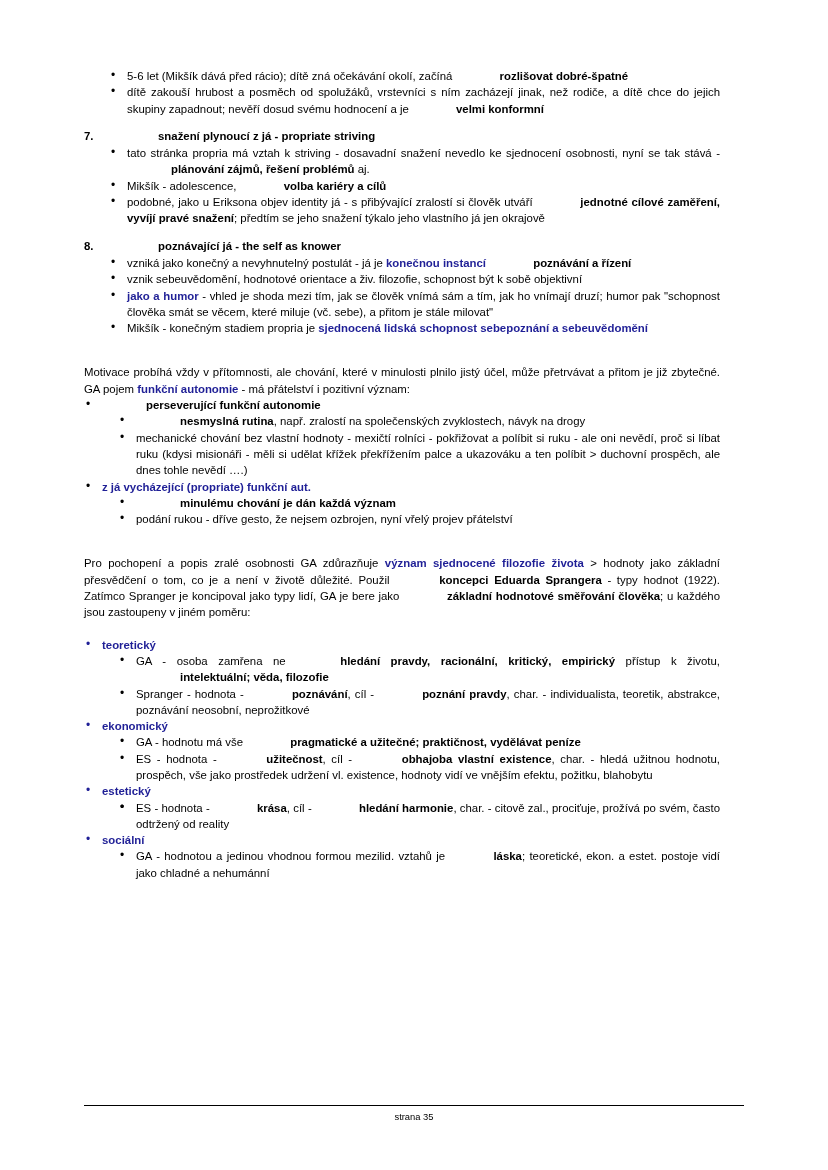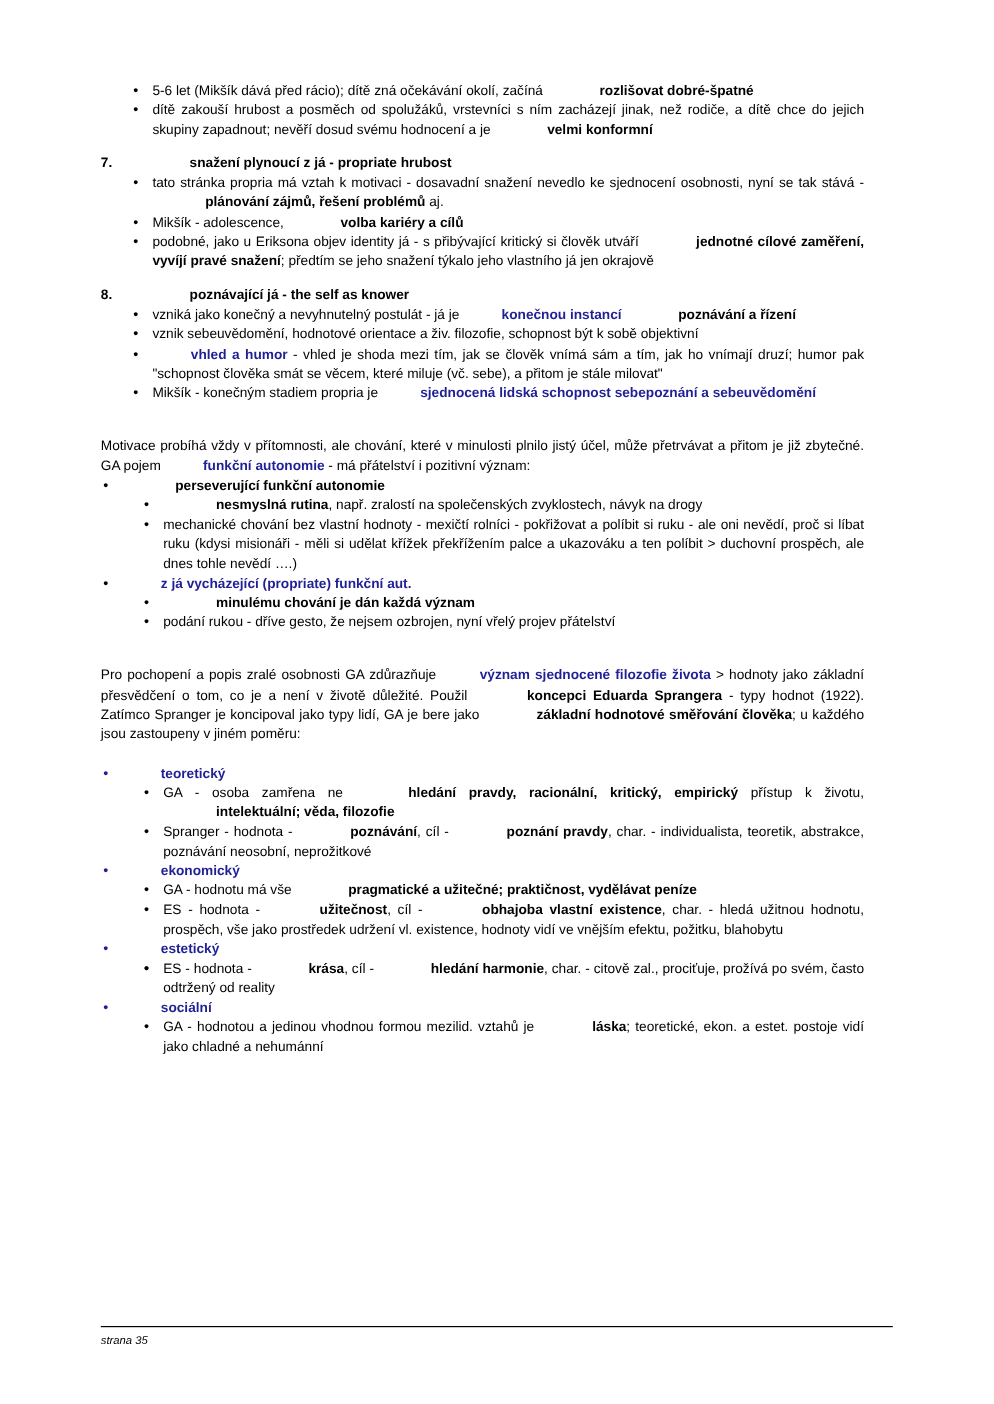--- a/index.html
+++ b/index.html
@@ -86,37 +86,37 @@
   }
   .para {
     margin: 0;
     text-align: justify;
   }
   .gap-lg { height: 28px; }
   .gap-md { height: 16px; }
 
   b, .b { font-weight: bold; padding-left: 44px; }
   .blue { color: #1f1f96; }
-  .blue-b { color: #1f1f96; font-weight: bold; margin-left: 32px; }
+  .blue-b { color: #1f1f96; font-weight: bold; }
 
   
   .footer {
     position: absolute;
     left: 84px;
     right: 84px;
     bottom: 48px;
   }
   .footer-rule {
     border-top: 1.6px solid #000;
     width: 100%;
     margin-bottom: 5px;
   }
   .footer-text {
+    text-align: center;
     font-size: 9.4px;
-    font-style: italic;
     color: #000;
   }
   li.item:last-child { }
 </style>
 </head>
 <body>
 
 <div class="page">
   <div class="doc">
 
@@ -127,56 +127,56 @@
       </li>
       <li class="item b1">
         <span class="marker">•</span>
         <span class="runs"><span>dítě zakouší hrubost a posměch od spolužáků, vrstevníci s ním zacházejí jinak, než rodiče, a dítě chce do jejich skupiny zapadnout; nevěří dosud svému hodnocení a je </span><span class="b">velmi konformní</span></span>
       </li>
     </ul>
 
     <ul class="lvl">
       <li class="item num">
         <span class="marker">7.</span>
-        <span class="b">snažení plynoucí z já - propriate hrubost</span>
-      </li>
-    </ul>
-    <ul class="lvl">
-      <li class="item b1">
-        <span class="marker">•</span>
-        <span class="runs"><span>tato stránka propria má vztah k motivaci - dosavadní snažení nevedlo ke sjednocení osobnosti, nyní se tak stává - </span><span class="b">plánování zájmů, řešení problémů</span><span> aj.</span></span>
+        <span class="b">snažení plynoucí z já - propriate striving</span>
+      </li>
+    </ul>
+    <ul class="lvl">
+      <li class="item b1">
+        <span class="marker">•</span>
+        <span class="runs"><span>tato stránka propria má vztah k striving - dosavadní snažení nevedlo ke sjednocení osobnosti, nyní se tak stává - </span><span class="b">plánování zájmů, řešení problémů</span><span> aj.</span></span>
       </li>
       <li class="item b1">
         <span class="marker">•</span>
         <span class="runs"><span>Mikšík - adolescence, </span><span class="b">volba kariéry a cílů</span></span>
       </li>
       <li class="item b1">
         <span class="marker">•</span>
-        <span class="runs"><span>podobné, jako u Eriksona objev identity já - s přibývající kritický si člověk utváří </span><span class="b">jednotné cílové zaměření, vyvíjí pravé snažení</span><span>; předtím se jeho snažení týkalo jeho vlastního já jen okrajově</span></span>
+        <span class="runs"><span>podobné, jako u Eriksona objev identity já - s přibývající zralostí si člověk utváří </span><span class="b">jednotné cílové zaměření, vyvíjí pravé snažení</span><span>; předtím se jeho snažení týkalo jeho vlastního já jen okrajově</span></span>
       </li>
     </ul>
 
     <ul class="lvl">
       <li class="item num">
         <span class="marker">8.</span>
         <span class="b">poznávající já - the self as knower</span>
       </li>
     </ul>
     <ul class="lvl">
       <li class="item b1">
         <span class="marker">•</span>
         <span class="runs"><span>vzniká jako konečný a nevyhnutelný postulát - já je </span><span class="blue-b">konečnou instancí</span><span> </span><span class="b">poznávání a řízení</span></span>
       </li>
       <li class="item b1">
         <span class="marker">•</span>
         <span class="runs"><span>vznik sebeuvědomění, hodnotové orientace a živ. filozofie, schopnost být k sobě objektivní</span></span>
       </li>
       <li class="item b1">
         <span class="marker">•</span>
-        <span class="runs"><span class="blue-b">vhled a humor</span><span> - vhled je shoda mezi tím, jak se člověk vnímá sám a tím, jak ho vnímají druzí; humor pak "schopnost člověka smát se věcem, které miluje (vč. sebe), a přitom je stále milovat"</span></span>
+        <span class="runs"><span class="blue-b">jako a humor</span><span> - vhled je shoda mezi tím, jak se člověk vnímá sám a tím, jak ho vnímají druzí; humor pak "schopnost člověka smát se věcem, které miluje (vč. sebe), a přitom je stále milovat"</span></span>
       </li>
       <li class="item b1">
         <span class="marker">•</span>
         <span class="runs"><span>Mikšík - konečným stadiem propria je </span><span class="blue-b">sjednocená lidská schopnost sebepoznání a sebeuvědomění</span></span>
       </li>
     </ul>
 
     <div class="gap-lg"></div>
 
     <p class="para"><span>Motivace probíhá vždy v přítomnosti, ale chování, které v minulosti plnilo jistý účel, může přetrvávat a přitom je již zbytečné. GA pojem </span><span class="blue-b">funkční autonomie</span><span> - má přátelství i pozitivní význam:</span></p>

